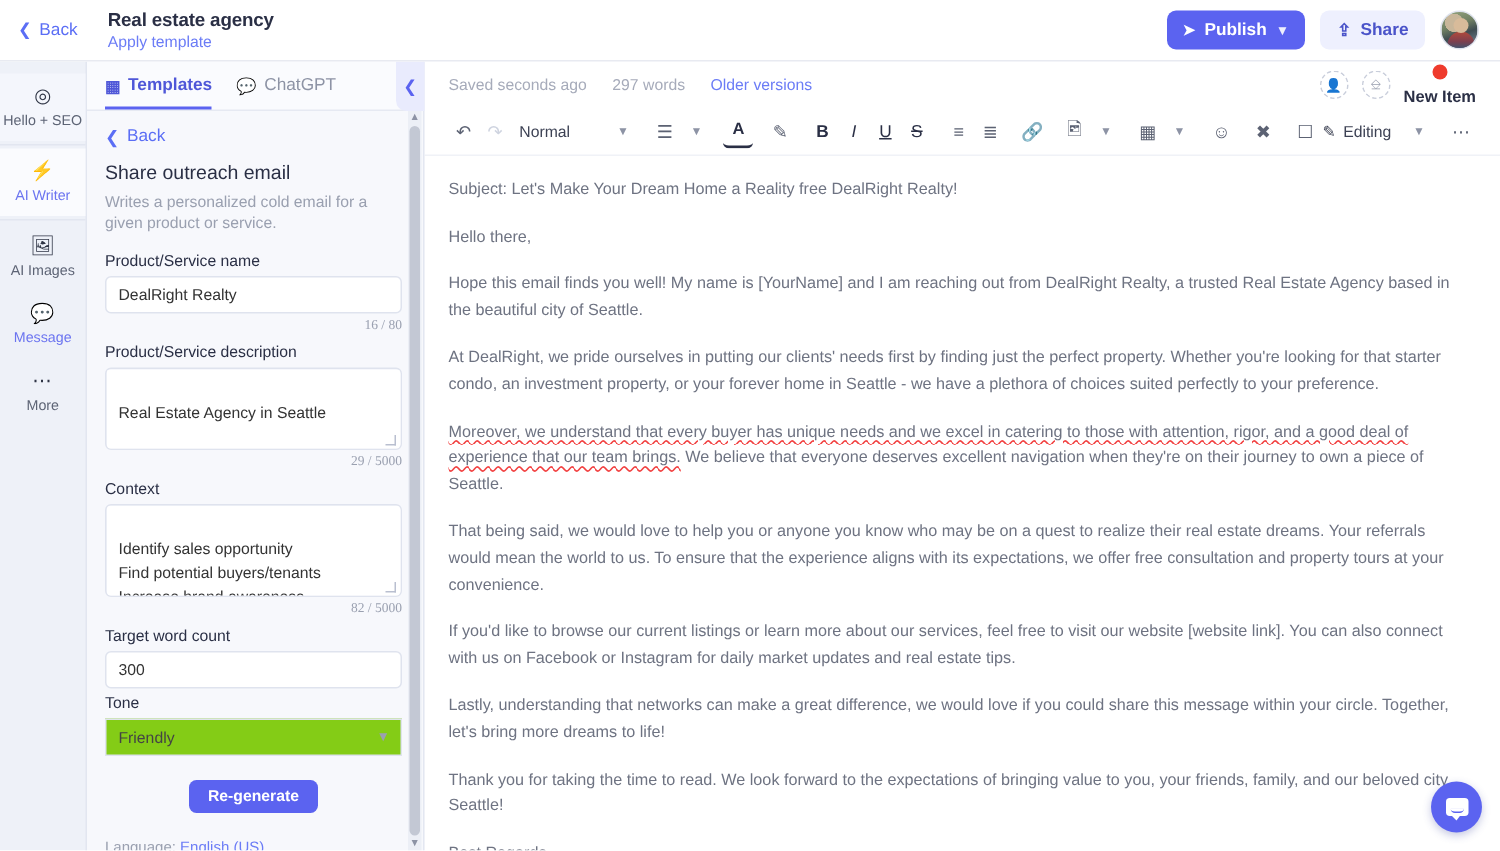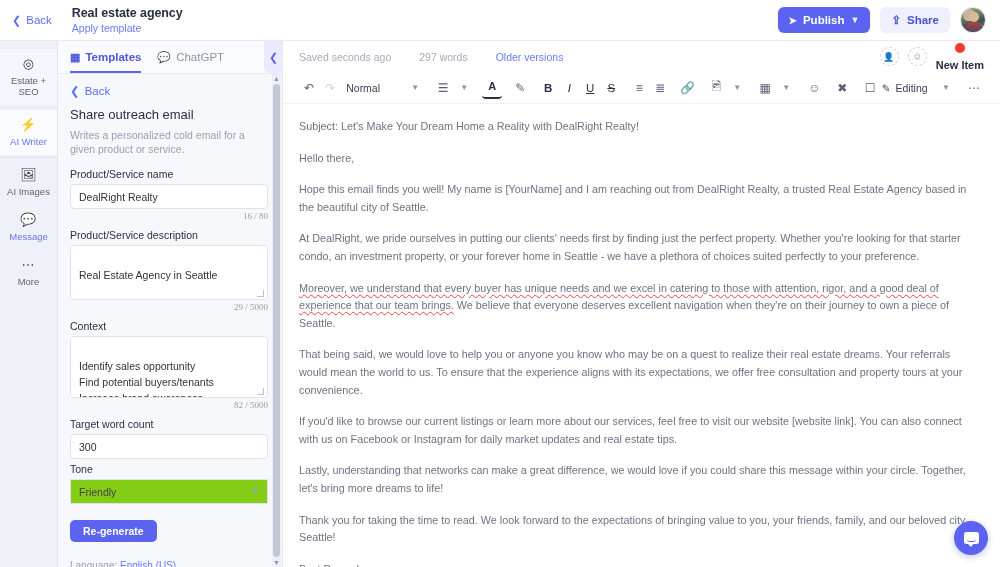--- a/index.html
+++ b/index.html
@@ -145,40 +145,40 @@
   .ta-wrap { position: relative; }
   .sel-wrap { position: relative; }
   .f-select {
     width: 100%; height: 25px; border: 1px solid #dfe3ee; border-radius: 0;
     background: #84cc16; font-size: 10.5px; color: #444; padding: 0 22px 0 8px;
     font-family: inherit; outline: none; appearance: none; cursor: pointer;
   }
   .sel-chev {
     position: absolute; right: 8px; top: 7px; color: #9aa0b0; font-size: 9px; pointer-events: none;
   }
-  .regen-row { display: flex; margin-top: 16px; }
+  .regen-row { display: flex; justify-content: center; margin-top: 16px; }
   .btn-regen {
     background: #5b63f0; color: #fff; border: none; border-radius: 5px;
     height: 22px; padding: 0 13px; font-size: 10.5px; font-weight: 600;
     cursor: pointer; font-family: inherit;
   }
   .lang-row { font-size: 10px; color: #9aa0b0; margin-top: 18px; }
   .lang-row a { color: #6b7cf6; text-decoration: none; cursor: pointer; }
   .psb {
     position: absolute; right: 1px; top: 33px; bottom: 0; width: 9px;
     background: #eceff6; display: flex; flex-direction: column; align-items: center;
   }
   .psb .arw { font-size: 7px; color: #8d93a5; line-height: 9px; }
   .psb .thumb { flex: 1; width: 7px; background: #c3c8d4; border-radius: 4px; margin: 1px 0; }
 
   
   .editor { flex: 1; min-width: 0; background: #fff; display: flex; flex-direction: column; }
   .ed-meta {
     height: 31px; display: flex; align-items: center; padding: 0 16px;
-    gap: 28px; font-size: 10.5px; color: #a6abba;
+    gap: 17px; font-size: 10.5px; color: #a6abba;
   }
   .ed-meta .link { color: #6b7cf6; cursor: pointer; }
   .ed-meta-right { margin-left: auto; display: flex; align-items: center; gap: 9px; }
   .dashed-circle {
     width: 19px; height: 19px; border-radius: 50%; border: 1px dashed #c9cedb;
     display: flex; align-items: center; justify-content: center; color: #9aa0b0;
     font-size: 9px; cursor: pointer;
   }
   .new-item { display: flex; align-items: center; gap: 6px; cursor: pointer; flex-direction: column; }
   .dot-red { width: 10px; height: 10px; border-radius: 50%; background: #ef3b2d; }
@@ -257,21 +257,21 @@
       </button>
       <div class="avatar"></div>
     </div>
   </div>
 
   <div class="body">
 
     <div class="rail">
       <div class="rail-item active-light">
         <span class="ric ic-brief">◎</span>
-        <span>Estate + SEO</span>
+        <span>Hello + SEO</span>
       </div>
       <div class="rail-sep"></div>
       <div class="rail-item active-white accent-label">
         <span class="ric ic-bolt">⚡</span>
         <span>AI Writer</span>
       </div>
       <div class="rail-sep"></div>
       <div class="rail-item">
         <span class="ric ic-img">🖼</span>
         <span>AI Images</span>
@@ -420,21 +420,21 @@
           <span>✎</span>
           <span>Editing</span>
         </div>
         <div class="tb" style="margin-left:14px">
             <span class="mini-chev">▼</span>
           </div>
         <div class="tb gap">⋯</div>
       </div>
 
       <div class="doc">
-        <p>Subject: Let's Make Your Dream  Home a Reality with DealRight Realty!</p>
+        <p>Subject: Let's Make Your Dream  Home a Reality free DealRight Realty!</p>
         <p>Hello there,</p>
         <p>Hope this email finds you well! My name is [YourName] and I am reaching out from DealRight Realty, a trusted Real Estate Agency based in the beautiful city of Seattle.</p>
         <p><span>At DealRight, we pride ourselves in putting our clients' needs first by finding just the perfect property. Whether you're looking for that starter condo, an investment property, or your forever home in Seattle - we have a plethora of choices suited perfectly to your preference.</span></p>
         <p><span class="sp-err">Moreover, we understand that every buyer has unique needs and we excel in catering to those with attention, rigor, and a good deal of experience that our team brings.</span><span> We believe that everyone deserves excellent navigation when they're on their journey to own a piece of Seattle.</span></p>
         <p>That being said, we would love to help you or anyone you know who may be on a quest to realize their real estate dreams. Your referrals would mean the world to us. To ensure that the experience aligns with its expectations, we offer free consultation and property tours at your convenience.</p>
         <p>If you'd like to browse our current listings or learn more about our services, feel free to visit our website [website link]. You can also connect with us on Facebook or Instagram for daily market updates and real estate tips.</p>
         <p>Lastly, understanding that networks can make a great difference, we would love if you could share this message within your circle. Together, let's bring more dreams to life!</p>
         <p>Thank you for taking the time to read. We look forward to the expectations of bringing value to you, your friends, family, and our beloved city, Seattle!</p>
         <p>Best Regards,</p>
 

